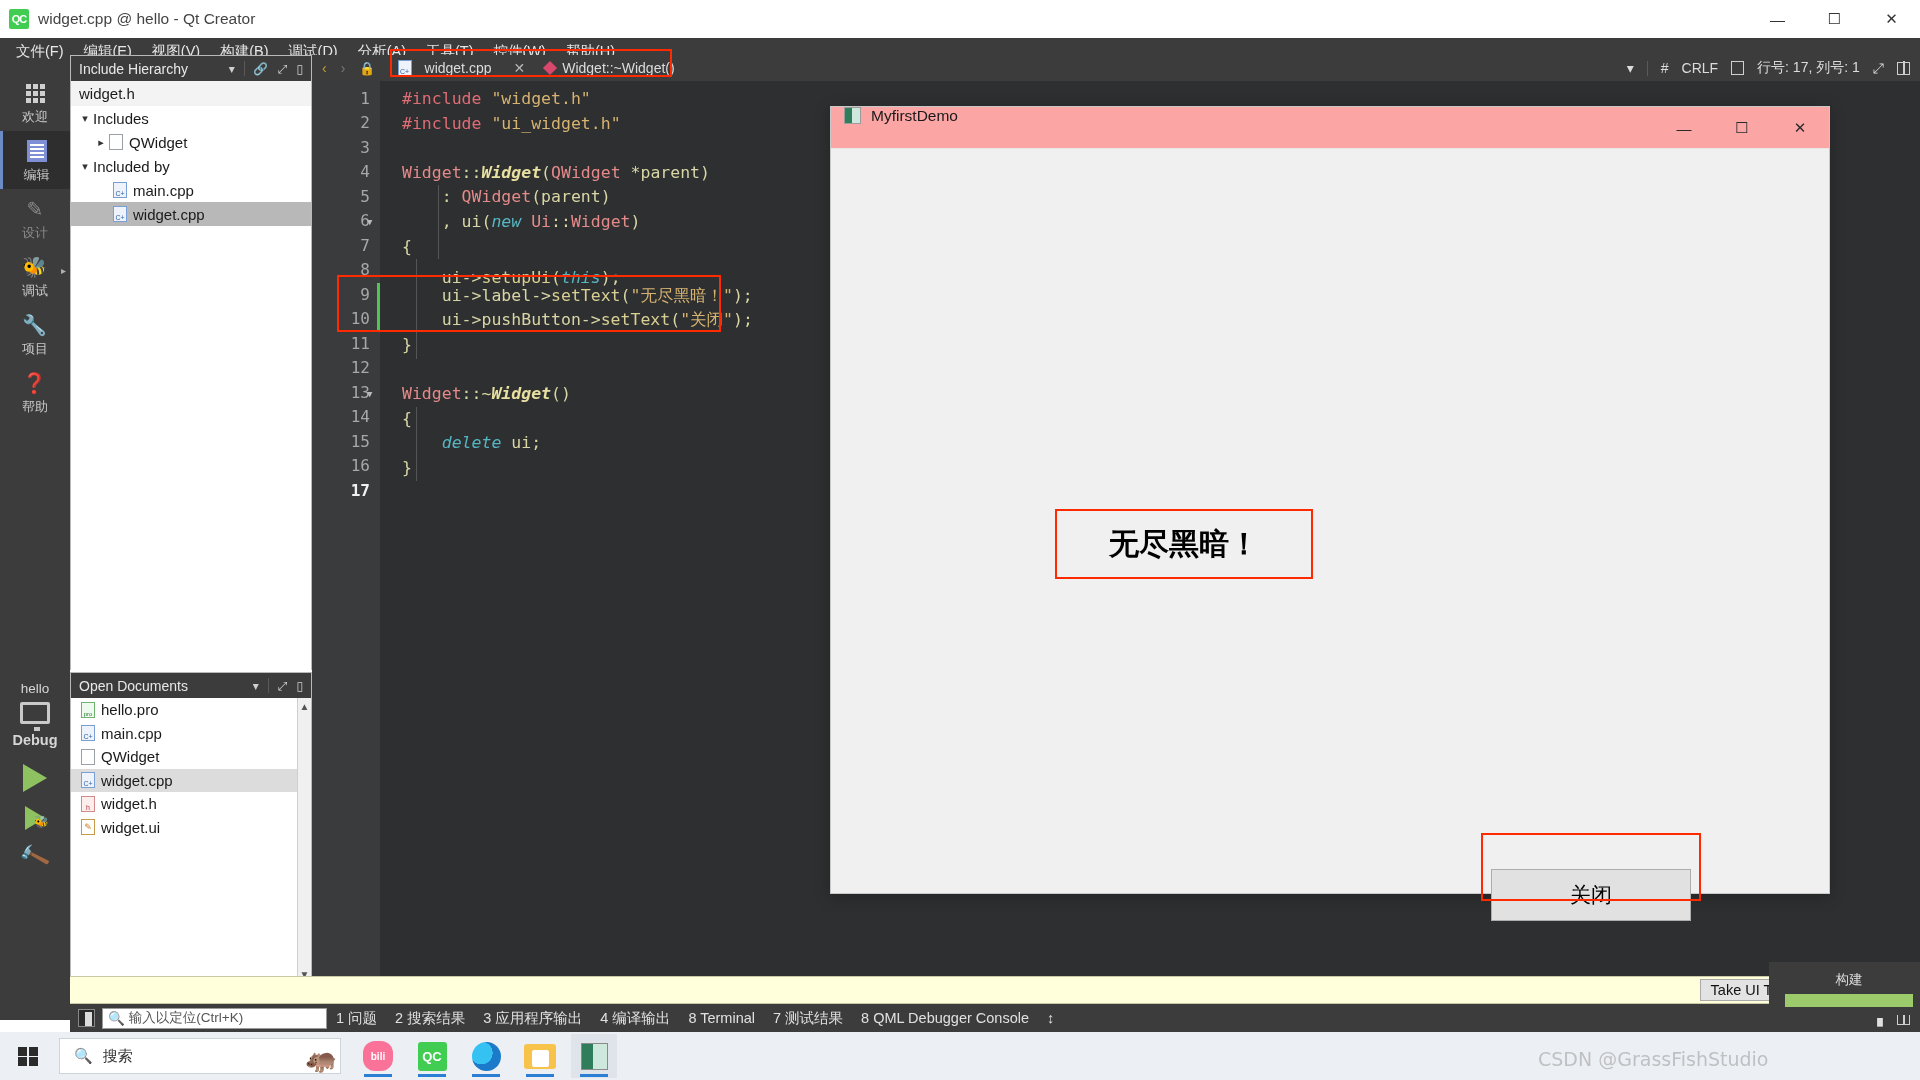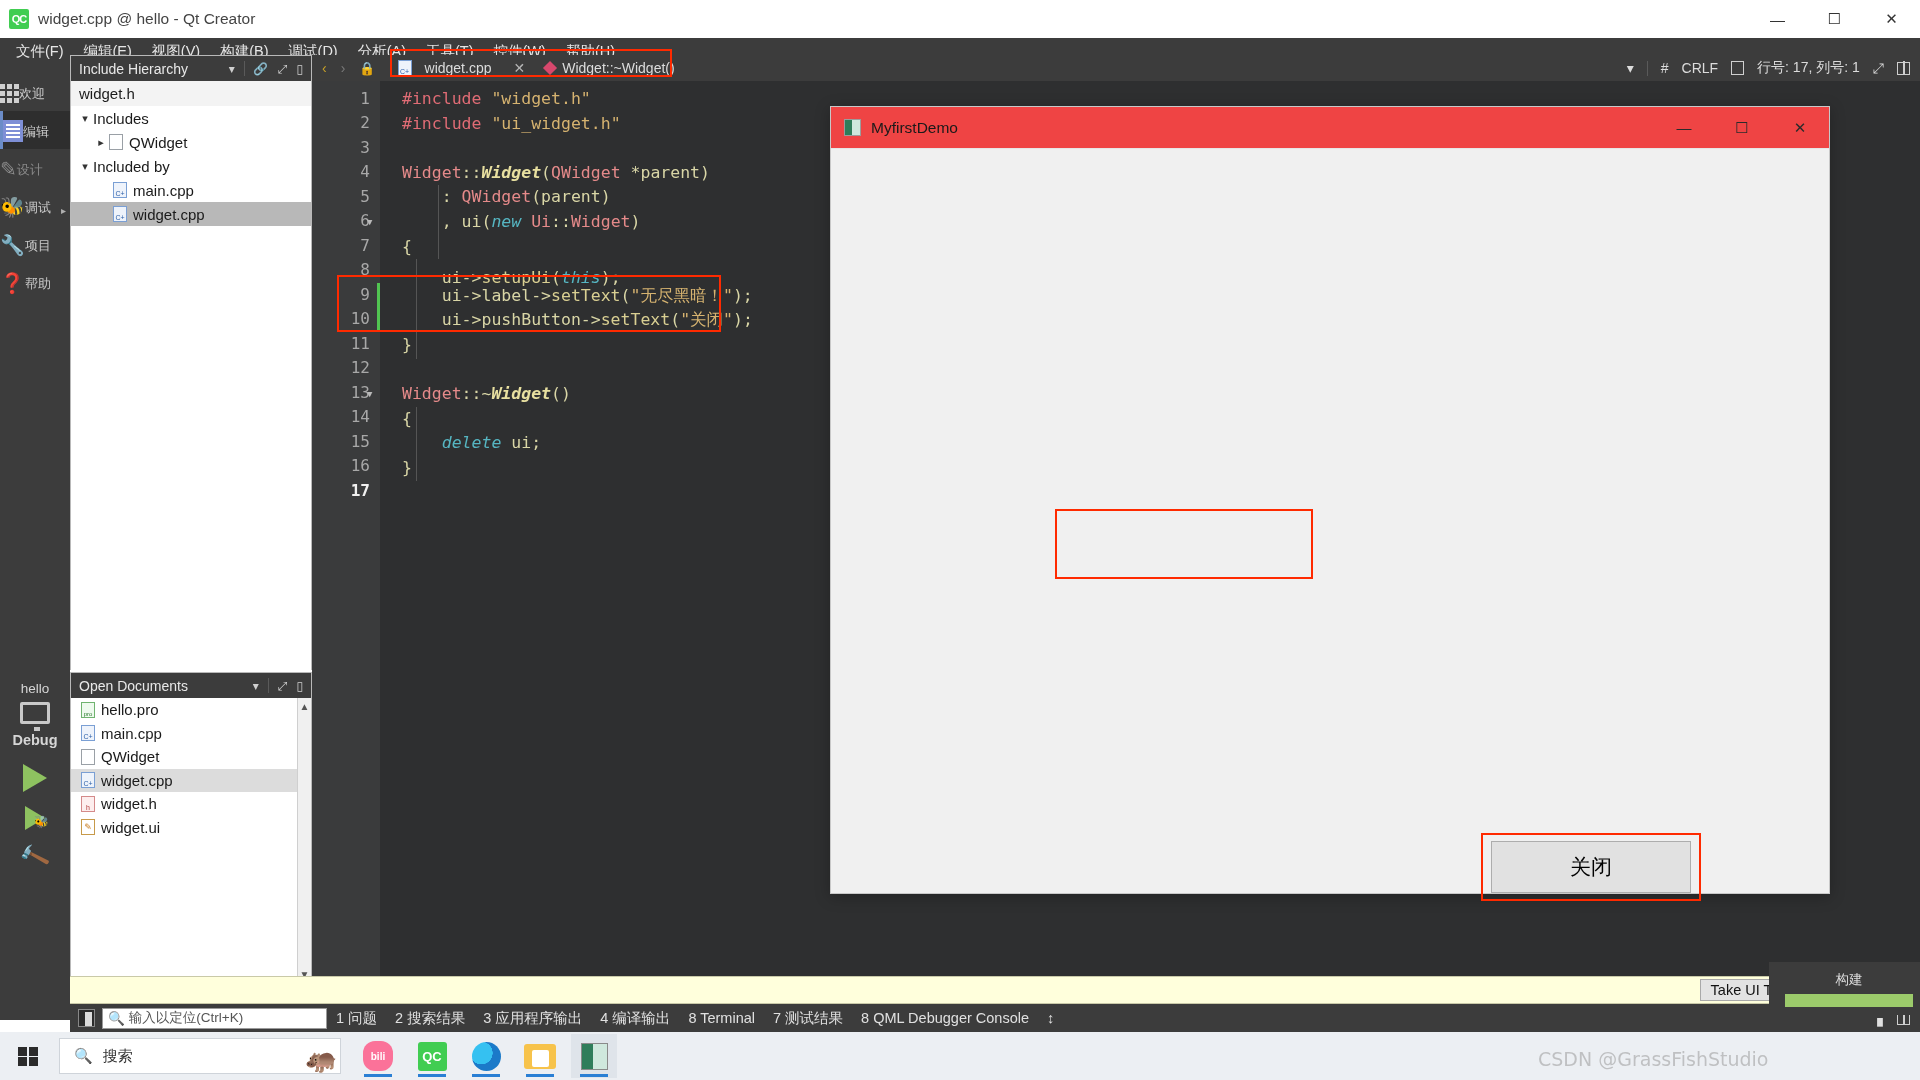--- a/index.html
+++ b/index.html
@@ -25,21 +25,21 @@
 
   
   .menubar { position:absolute; left:0; top:38px; width:1920px; height:27px;
     background:#3c3c3c; display:flex; align-items:center; padding-left:6px; }
   .menu-item { color:#e6e6e6; font-size:14.5px; padding:4px 10px; white-space:nowrap; }
 
   
   .modebar { position:absolute; left:0; top:65px; width:70px; height:955px;
     background:#3c3c3c; display:flex; flex-direction:column; align-items:center;
     padding-top:8px; }
-  .mode { width:70px; padding:7px 0 5px 0; display:flex; flex-direction:row;
+  .mode { width:70px; padding:7px 0 5px 0; display:flex; flex-direction:column;
     align-items:center; position:relative; }
   .mode.active { background:#2e2e2e; border-left:3px solid #6b8cc7; }
   .mode .glyph { height:26px; display:flex; align-items:center; justify-content:center;
     color:#cfcfcf; font-size:20px; }
   .mode .lbl { color:#c8c8c8; font-size:13px; margin-top:2px; }
   .mode.dim .glyph, .mode.dim .lbl { color:#8a8a8a; }
   .mode .arrow { position:absolute; right:4px; top:18px; color:#b0b0b0; font-size:10px; }
   .grid-icon { display:grid; grid-template-columns:repeat(3,5px); grid-gap:2px; }
   .grid-icon i { width:5px; height:5px; background:#cfcfcf; display:block; }
   .edit-icon { width:20px; height:22px; background:#7e8fd6; display:flex;
@@ -132,34 +132,34 @@
   .k-pln { color:#d9d6a6; }
   .k-kw  { color:#56b6c2; font-style:italic; }
   .k-mem { color:#d9cf92; }
   .k-op  { color:#d9d6a6; }
 
   .redbox { position:absolute; border:2.5px solid #ff2a00; pointer-events:none; }
 
   
   .qtwin { position:absolute; left:830px; top:106px; width:1000px; height:788px;
     background:#f0f0f0; border:1px solid #c8c8c8; box-shadow:0 3px 14px rgba(0,0,0,.25); }
-  .qt-title { height:42px; background:#ef4444; display:flex; align-items:center;
+  .qt-title { height:42px; background:#fca5a5; display:flex; 
     border-bottom:1px solid #e6e6e6; }
   .qt-ico { width:17px; height:17px; margin-left:13px; background:linear-gradient(90deg,#2f7d5a 0 45%,#cfe8dd 45% 100%);
     border:1px solid #9c9c9c; }
   .qt-name { margin-left:10px; color:#1a1a1a; font-size:15.5px; }
   .qt-btns { margin-left:auto; display:flex; }
   .qt-btn { width:58px; height:42px; display:flex; align-items:center; justify-content:center;
     color:#2b2b2b; font-size:15px; }
   .qt-body { position:relative; height:744px; background:#f0f0f0; }
   .qt-label { position:absolute; left:228px; top:364px; width:250px; height:62px;
     display:flex; align-items:center; justify-content:center;
     font-size:30px; font-weight:bold; color:#000;
     font-family:"DejaVu Sans","Liberation Sans",sans-serif; }
-  .qt-button { position:absolute; left:660px; top:692px; width:200px; height:52px;
+  .qt-button { position:absolute; left:660px; top:720px; width:200px; height:52px;
     background:#e1e1e1; border:1px solid #adadad; display:flex; align-items:center;
     justify-content:center; font-size:21px; color:#000;
     font-family:"DejaVu Sans","Liberation Sans",sans-serif; }
 
   
   .tour { position:absolute; left:70px; top:976px; width:1850px; height:28px;
     background:#ffffdc; border-top:1px solid #c9c9a8; border-bottom:1px solid #c9c9a8;
     display:flex; align-items:center; padding-left:8px; font-size:14.6px; color:#111; }
   .tour-btns { margin-left:auto; display:flex; gap:6px; padding-right:6px; }
   .tour-btn { background:#e3e3e3; border:1px solid #a9a9a9; padding:2px 10px;
@@ -474,20 +474,21 @@
     <div class="qt-title">
       <div class="qt-ico"></div>
       <div class="qt-name">MyfirstDemo</div>
       <div class="qt-btns">
         <div class="qt-btn">—</div>
         <div class="qt-btn">☐</div>
         <div class="qt-btn">✕</div>
       </div>
     </div>
     <div class="qt-body">
+      <div class="qt-label">无尽黑暗！</div>
       <div class="redbox" style="left:224px; top:360px; width:258px; height:70px;"></div>
 
       <div class="qt-button">关闭</div>
       <div class="redbox" style="left:650px; top:684px; width:220px; height:68px;"></div>
     </div>
   </div>
 
   <div class="tour">
     <span class="tour-btns">
       <span class="tour-btn">Take UI Tour</span>

